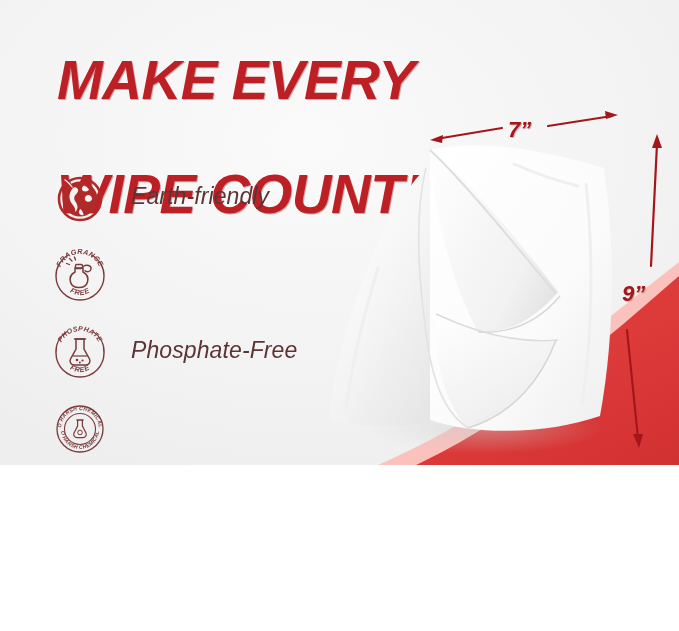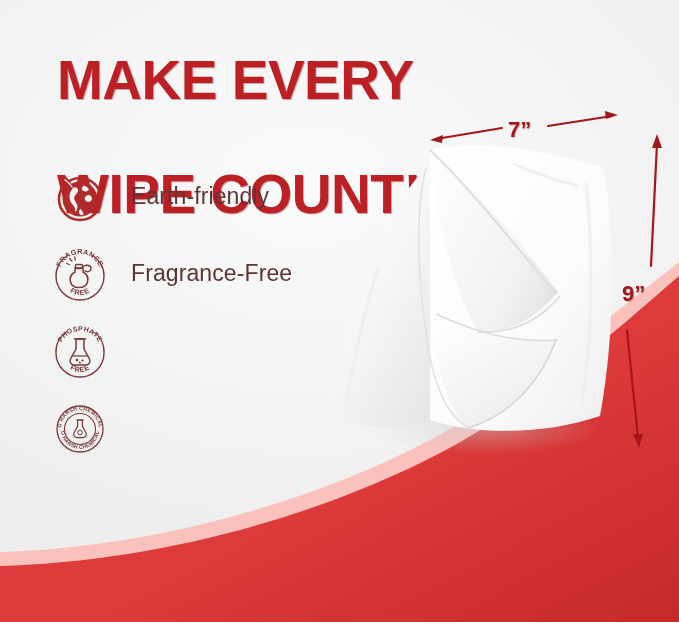--- a/index.html
+++ b/index.html
@@ -3,24 +3,25 @@
 <meta charset="utf-8">
 <style>
   html, body {
     margin: 0;
     padding: 0;
     background: #ffffff;
   }
   #canvas {
     position: relative;
     width: 679px;
-    height: 622px;
+    height: 465px;
     overflow: hidden;
     background: #f3f3f3;
     font-family: "Liberation Sans", sans-serif;
+    font-style: italic;
   }
 
   
   .bg-base {
     position: absolute;
     inset: 0;
     background:
       radial-gradient(ellipse 520px 360px at 45% 30%, #fafafa 0%, #f4f4f4 55%, #eeeeee 100%);
   }
   .bg-wave {
@@ -163,21 +164,20 @@
 
         <path d="M27,30 L27,26 L35,26 L35,30 C39,32 40.5,36 39.5,40 C38.6,43.6 35.6,45.5 31,45.5 C26.4,45.5 23.4,43.6 22.5,40 C21.5,36 23,32 27,30 Z" fill="none" stroke="#7a3a3a" stroke-width="1.5"></path>
         <rect x="27.5" y="22.5" width="7" height="4" rx="1.2" fill="none" stroke="#7a3a3a" stroke-width="1.4"></rect>
         <path d="M35,24.5 C39,22 43.5,23.5 43,27 C42.6,30 39,30.5 36.5,28.5" fill="none" stroke="#7a3a3a" stroke-width="1.4"></path>
         <g stroke="#7a3a3a" stroke-width="1.3" stroke-linecap="round">
           <line x1="24" y1="19" x2="21.5" y2="16.5"></line>
           <line x1="27.5" y1="18" x2="26.5" y2="15"></line>
           <line x1="21.5" y1="22.5" x2="18.5" y2="21.5"></line>
         </g>
       </svg>
-      <div class="feature-label">Fragrance-Free</div>
     </div>
 
     <div class="feature-row">
       <svg class="feature-icon" viewBox="0 0 64 64">
         <defs>
           <path id="arcTop3" d="M11,33 A21,21 0 0,1 53,33"></path>
           <path id="arcBot3" d="M14,35 A18,18 0 0,0 50,35"></path>
         </defs>
         <path d="M8,34 A24,24 0 0,1 19,12.5" fill="none" stroke="#7a3a3a" stroke-width="1.4"></path>
         <path d="M45,12.5 A24,24 0 0,1 56,34" fill="none" stroke="#7a3a3a" stroke-width="1.4"></path>
@@ -189,20 +189,21 @@
           <textPath href="#arcBot3" startOffset="50%" text-anchor="middle">FREE</textPath>
         </text>
 
         <path d="M28,20 L28,30 L22.5,40 C21,43 23,46 26.5,46 L37.5,46 C41,46 43,43 41.5,40 L36,30 L36,20 Z" fill="none" stroke="#7a3a3a" stroke-width="1.5"></path>
         <line x1="26.5" y1="20" x2="37.5" y2="20" stroke="#7a3a3a" stroke-width="1.5" stroke-linecap="round"></line>
         <path d="M24.6,37 L39.4,37" stroke="#7a3a3a" stroke-width="1.2"></path>
         <circle cx="29" cy="41" r="1.3" fill="#7a3a3a"></circle>
         <circle cx="34.5" cy="41.5" r="1.1" fill="#7a3a3a"></circle>
         <circle cx="31.8" cy="43.6" r="1" fill="#7a3a3a"></circle>
       </svg>
+      <div class="feature-label">Phosphate-Free</div>
     </div>
 
     <div class="feature-row">
       <svg class="feature-icon" viewBox="0 0 64 64">
         <defs>
           <path id="arcTop4" d="M13,33 A19,19 0 0,1 51,33"></path>
           <path id="arcBot4" d="M13,34 A19,19 0 0,0 51,34"></path>
         </defs>
         <circle cx="32" cy="33" r="23" fill="none" stroke="#7a3a3a" stroke-width="1.3"></circle>
         <circle cx="32" cy="33" r="15.5" fill="none" stroke="#7a3a3a" stroke-width="1.1"></circle>

